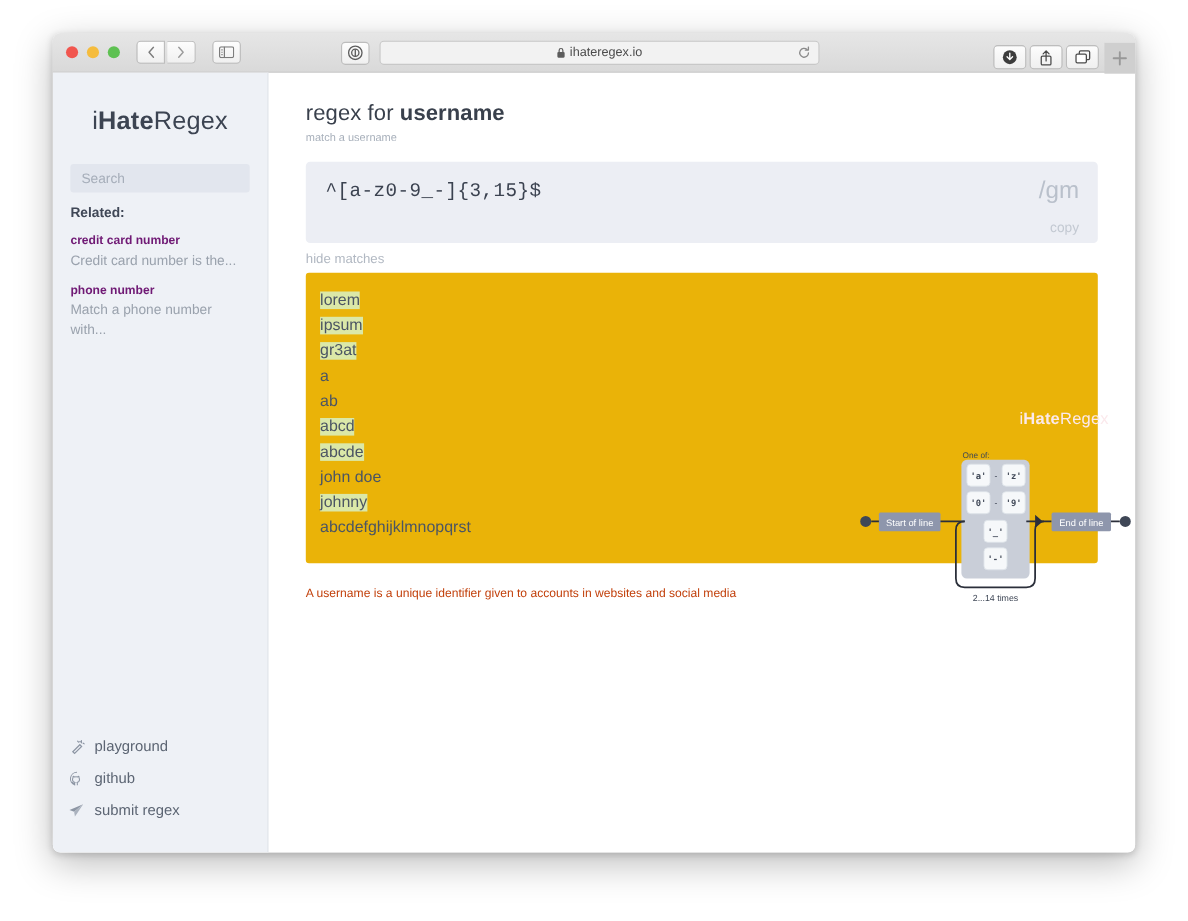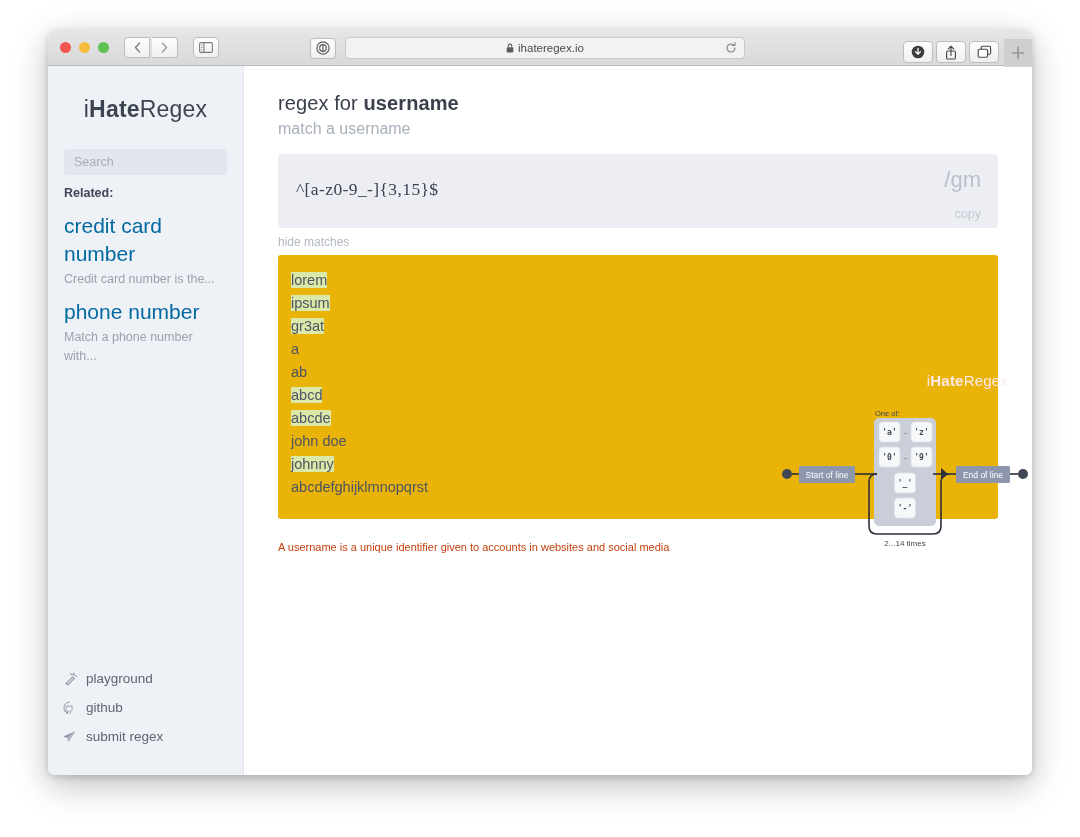--- a/index.html
+++ b/index.html
@@ -114,48 +114,48 @@
     font-size: 12.5px; color: #9aa3b2;
     padding: 0 10px;
     font-family: "Liberation Sans", sans-serif;
   }
   .search::placeholder { color: #a6aeba; }
   .related-label {
     font-size: 12.5px; font-weight: bold; color: #3f4756;
     margin: 11px 0 6px 16px;
   }
   .rel-item { padding: 6px 16px 4px 16px; cursor: default; }
-  .rel-title { font-size: 21px; color: #0369a1; line-height: 1.35; }
+  .rel-title { font-size: 11px; color: #701a75; line-height: 1.35; font-weight: bold; }
   .rel-desc  { font-size: 12.5px; color: #9aa2ad; line-height: 1.5; margin-top: 1px; }
 
   .sidebar-bottom { margin-top: auto; padding-left: 14px; }
   .s-link {
     display: flex; align-items: center; gap: 9px;
     font-size: 13.5px; color: #5c6573;
     padding: 7px 0;
   }
   .s-link .ico { width: 15px; height: 15px; display: flex; align-items: center; justify-content: center; color: #8d96a4; }
 
   
   .main { flex: 1; padding: 26px 34px 0 34px; position: relative; overflow: hidden; }
   .h1 { font-size: 20px; color: #39404c; letter-spacing: .1px; }
   .h1 .b { font-weight: bold; }
-  .subtitle { font-size: 16px; color: #a8b0bb; margin-top: 5px; }
+  .subtitle { font-size: 10px; color: #a8b0bb; margin-top: 5px; }
 
   .regex-box {
     margin-top: 16px;
     background: #eceef4;
     border-radius: 4px;
     height: 74px;
     position: relative;
     padding: 17px 18px;
   }
   .regex-text {
-    font-family: Liberation Serif, serif;
-    font-size: 17.5px; color: #3b4250; letter-spacing: .4px; margin-top: 8px;
+    font-family: Liberation Mono, monospace;
+    font-size: 17.5px; color: #3b4250; letter-spacing: .4px;
   }
   .flags {
     position: absolute; right: 17px; top: 13px;
     font-size: 22px; color: #b9c0cb;
   }
   .copy {
     position: absolute; right: 17px; top: 45px;
     font-size: 12.5px; color: #c3c9d2; margin-top: 8px;
   }
 

